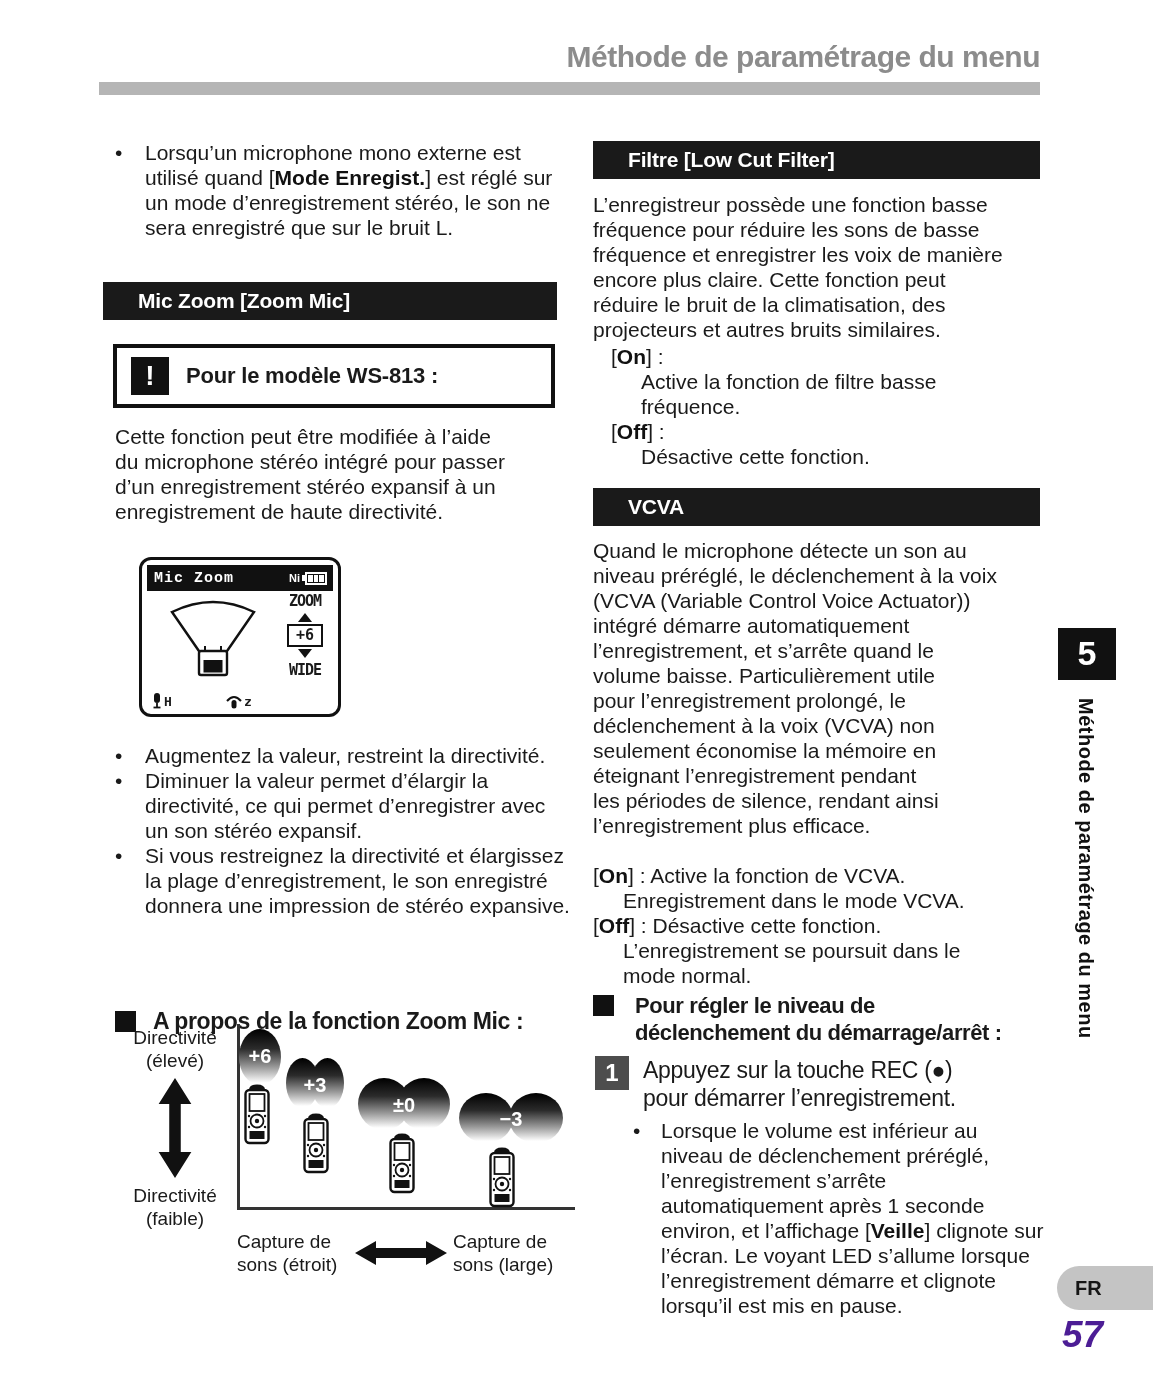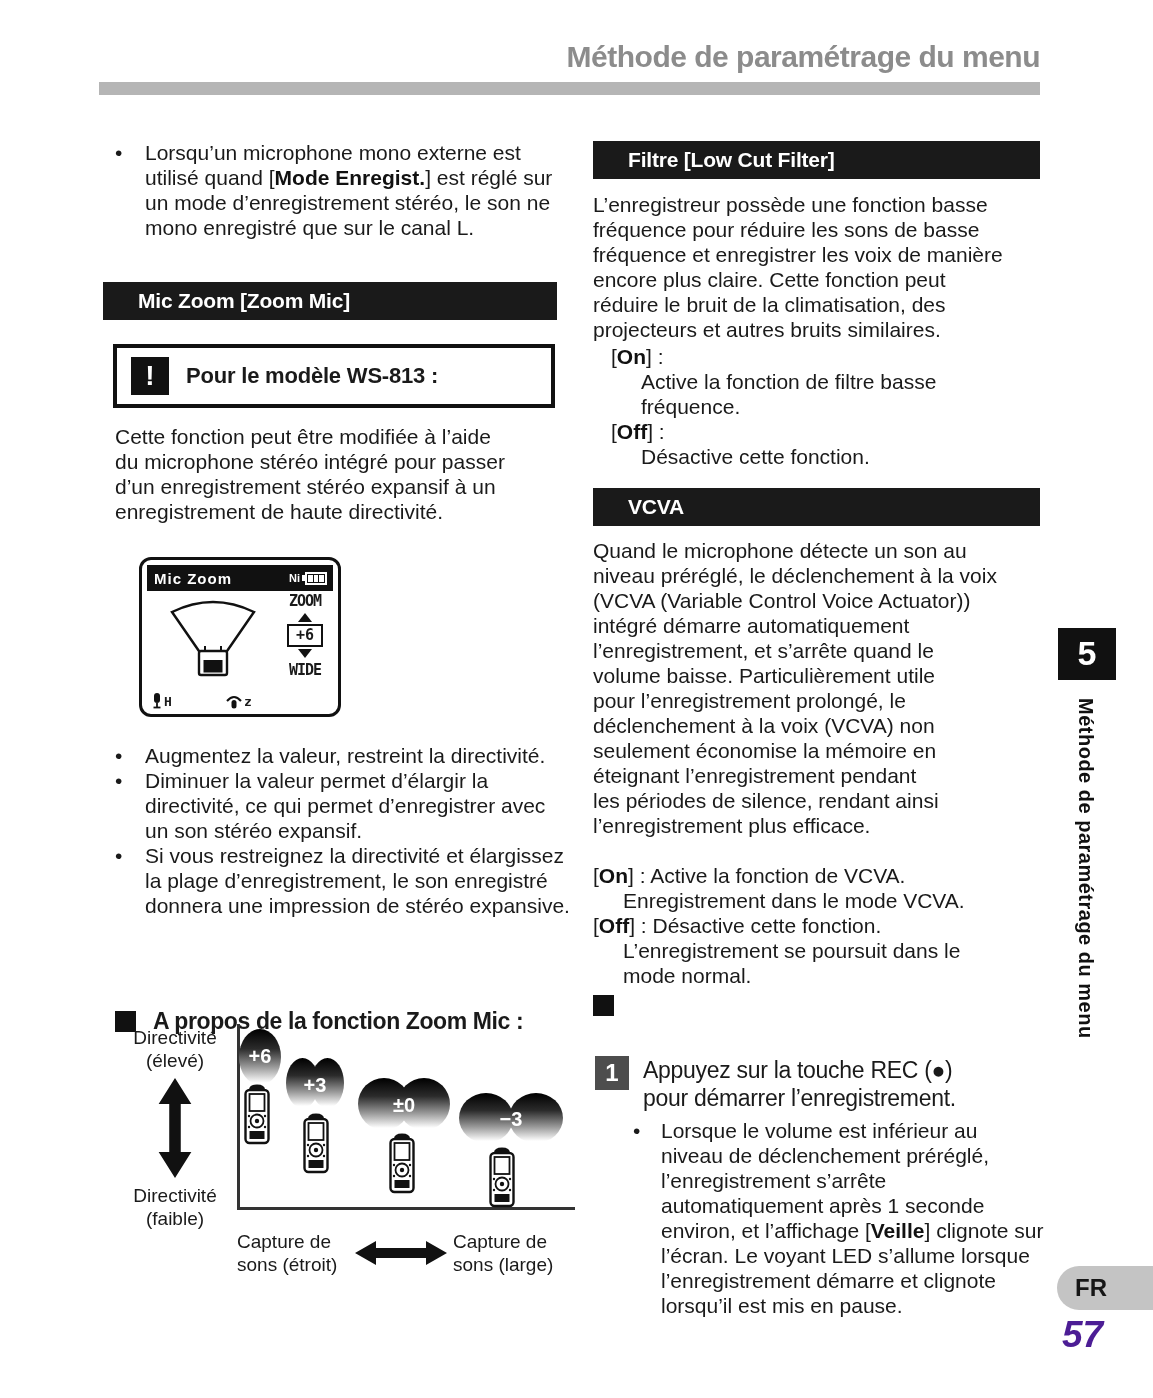--- a/index.html
+++ b/index.html
@@ -44,21 +44,21 @@
   .para1 { top:424px; left:115px; width:455px; }
   .left-bullets { top:743px; left:115px; width:455px; }
 
   
   .lcd { top:557px; left:139px; width:202px; height:160px;
          border:3px solid #111; border-radius:12px; background:#fff; }
   .lcd-titlebar {
     position:absolute; left:5px; right:5px; top:5px; height:26px; background:#111;
     display:flex; align-items:center; color:#fff;
   }
-  .lcd-title { font-family:Liberation Sans, sans-serif; font-weight:bold;
+  .lcd-title { font-family:Liberation Mono, monospace; font-weight:bold;
                font-size:15px; padding-left:7px; letter-spacing:1px; flex:1; }
   .lcd-batt-label { font-size:11px; font-weight:bold; margin-right:2px; }
   .battery { display:flex; align-items:center; margin-right:6px; }
   .batt-nub { width:3px; height:6px; background:#fff; }
   .batt-body { width:22px; height:13px; border:2px solid #fff; display:flex; gap:1px; padding:1px; }
   .batt-bar { flex:1; background:#fff; }
   .fan-svg { position:absolute; left:10px; top:34px; }
   .lcd-right { position:absolute; right:5px; top:32px; width:56px; text-align:center;
                font-family:"DejaVu Sans Mono", monospace; }
   .lcd-zoom-label,.lcd-wide-label { font-weight:bold; font-size:15px; letter-spacing:-1px; }
@@ -110,34 +110,34 @@
   .step-text { font-weight:normal; font-size:23px; line-height:28px; margin-left:14px;
                letter-spacing:-0.3px; }
   .step1-bullet { top:1118px; left:633px; width:412px; }
 
   
   .tab5 { top:628px; left:1058px; width:58px; height:52px; background:#111;
           color:#fff; font-weight:bold; font-size:34px; text-align:center; line-height:50px; }
   .vtitle { top:698px; left:1074px; writing-mode:vertical-rl;
             font-weight:bold; font-size:20px; color:#111; letter-spacing:0.5px; }
   .fr-pill { top:1266px; left:1057px; width:96px; height:44px; background:#c4c4c4;
-             border-radius:22px 0 0 22px; color:#161616; font-weight:bold; font-size:24px;
+             border-radius:22px 0 0 22px; color:#161616; font-weight:bold; font-size:20px;
              line-height:44px; padding-left:18px; }
   .page-num { top:1314px; left:1062px; font-weight:bold; font-style:italic;
               font-size:37px; color:#4c1d95; }
 </style>
 </head>
 <body>
 
 <div class="abs page-title">Méthode de paramétrage du menu</div>
 <div class="abs title-rule"></div>
 
 <div class="abs intro body-text bullet-row">
   <span class="bullet-dot">•</span>
-  <span><span>Lorsqu’un microphone mono externe est utilisé quand [</span><b>Mode Enregist.</b><span>] est réglé sur un mode d’enregistrement stéréo, le son ne mono enregistré que sur le canal L.</span></span>
+  <span><span>Lorsqu’un microphone mono externe est utilisé quand [</span><b>Mode Enregist.</b><span>] est réglé sur un mode d’enregistrement stéréo, le son ne sera enregistré que sur le bruit L.</span></span>
 </div>
 
 <div class="abs section-bar bar-miczoom">Mic Zoom [Zoom Mic]</div>
 
 <div class="abs warnbox">
   <div class="warn-icon">!</div>
   <div class="warn-text">Pour le modèle WS-813 :</div>
 </div>
 
 <div class="abs para1 body-text pre">Cette fonction peut être modifiée à l’aide
@@ -339,20 +339,22 @@
 <div class="abs onoff-vcva body-text">
   <div><span>[</span><b>On</b><span>] : Active la fonction de VCVA.</span></div>
   <div class="indent pre">Enregistrement dans le mode VCVA.</div>
   <div><span>[</span><b>Off</b><span>] : Désactive cette fonction.</span></div>
   <div class="indent pre">L’enregistrement se poursuit dans le
 mode normal.</div>
 </div>
 
 <div class="abs regler sq-heading">
   <span class="sq"></span>
+  <span class="sq-heading-text pre">Pour régler le niveau de
+déclenchement du démarrage/arrêt :</span>
 </div>
 
 <div class="abs step1">
   <span class="step-num">1</span>
   <span class="step-text pre">Appuyez sur la touche REC (●)
 pour démarrer l’enregistrement.</span>
 </div>
 
 <div class="abs step1-bullet body-text bullet-row">
   <span class="bullet-dot" style="flex-basis:28px;width:28px">•</span>

